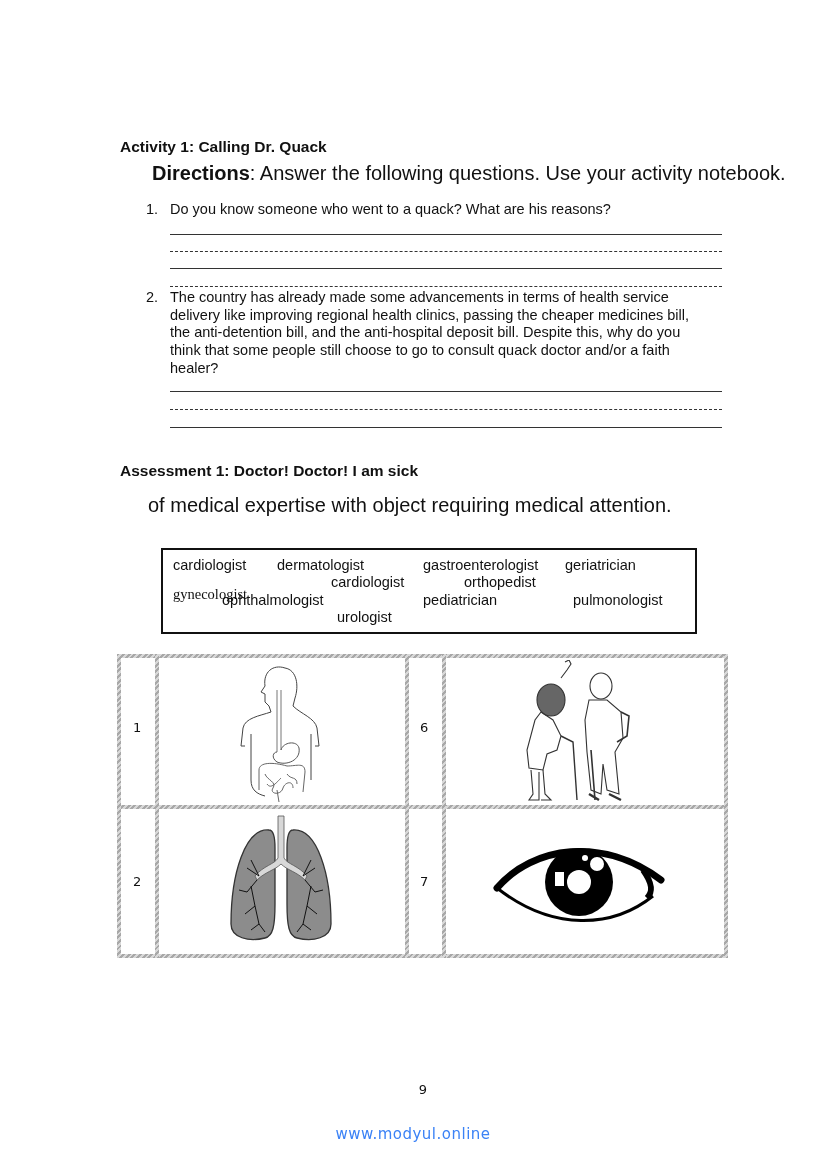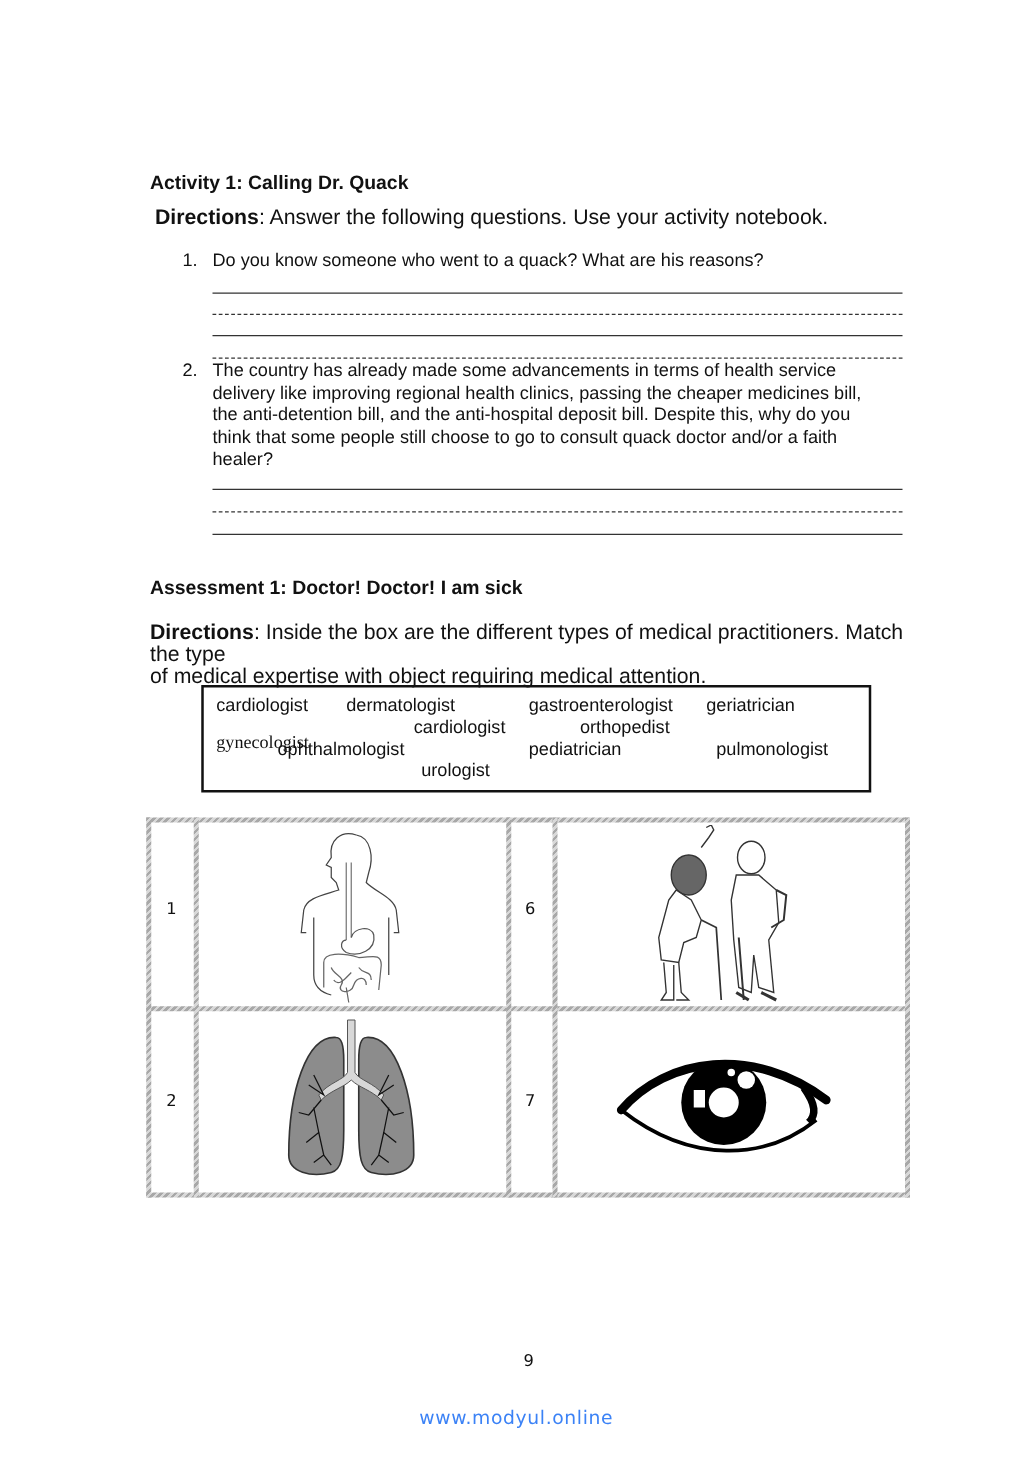--- a/index.html
+++ b/index.html
@@ -1,20 +1,20 @@
 <!DOCTYPE html>
 <html><head>
 <meta charset="utf-8">
 <style>
   html, body { margin:0; padding:0; background:#ffffff; }
   body { width:826px; height:1169px; position:relative; overflow:hidden;
          font-family:"Liberation Sans", sans-serif; color:#111; }
   .abs { position:absolute; }
   .h1 { font-weight:bold; font-size:15.5px; }
-  .txt { font-size:17px; line-height:17.5px; }
+  .txt { font-size:20px; line-height:17.5px;margin-left:28px; }
   .b { font-weight:bold; }
   .ansline { position:absolute; left:170px; width:552px; height:0; border-top:1.3px solid #333; }
   .q-num { position:absolute; font-size:14.5px; }
   .q-text { position:absolute; left:170px; width:560px; font-size:14.5px; line-height:17.7px; }
   .wordbox { position:absolute; left:161px; top:548px; width:536px; height:86px;
              border:2px solid #111; box-sizing:border-box; }
   .word { position:absolute; font-size:14.5px; white-space:nowrap; }
   .grid { position:absolute; left:117px; top:654px; width:611px; height:304px; }
   .hb { position:absolute; height:4px; background:repeating-linear-gradient(135deg,#a8a8a8 0 2px,#d8d8d8 2px 4px); }
   .vb { position:absolute; width:4px; background:repeating-linear-gradient(135deg,#a8a8a8 0 2px,#d8d8d8 2px 4px); }
@@ -43,21 +43,20 @@
   <div>the anti-detention bill, and the anti-hospital deposit bill. Despite this, why do you</div>
   <div>think that some people still choose to go to consult quack doctor and/or a faith</div>
   <div>healer?</div>
 </div>
 <div class="ansline" style="top:391px;"></div>
 <div class="ansline" style="top:409px; border-top-style:dashed;"></div>
 <div class="ansline" style="top:427px;"></div>
 
 <div class="abs h1" style="left:120px; top:462px;">Assessment  1:  Doctor! Doctor! I am sick</div>
 <div class="abs txt" style="left:120px; top:497px; width:620px;">
-  <div><span class="b">Directions</span><span>: Inside the box are the different types of medical practitioners. Match the type</span></div>
   <div>of medical expertise with object requiring medical attention.</div>
 </div>
 
 <div class="wordbox">
   <span class="word" style="left:10px; top:7px;">cardiologist</span>
   <span class="word" style="left:114px; top:7px;">dermatologist</span>
   <span class="word" style="left:260px; top:7px;">gastroenterologist</span>
   <span class="word" style="left:402px; top:7px;">geriatrician</span>
   <span class="word" style="left:10px; top:36px;font-family:Liberation Serif, serif;">gynecologist</span>
   <span class="word" style="left:168px; top:24px;">cardiologist</span>

